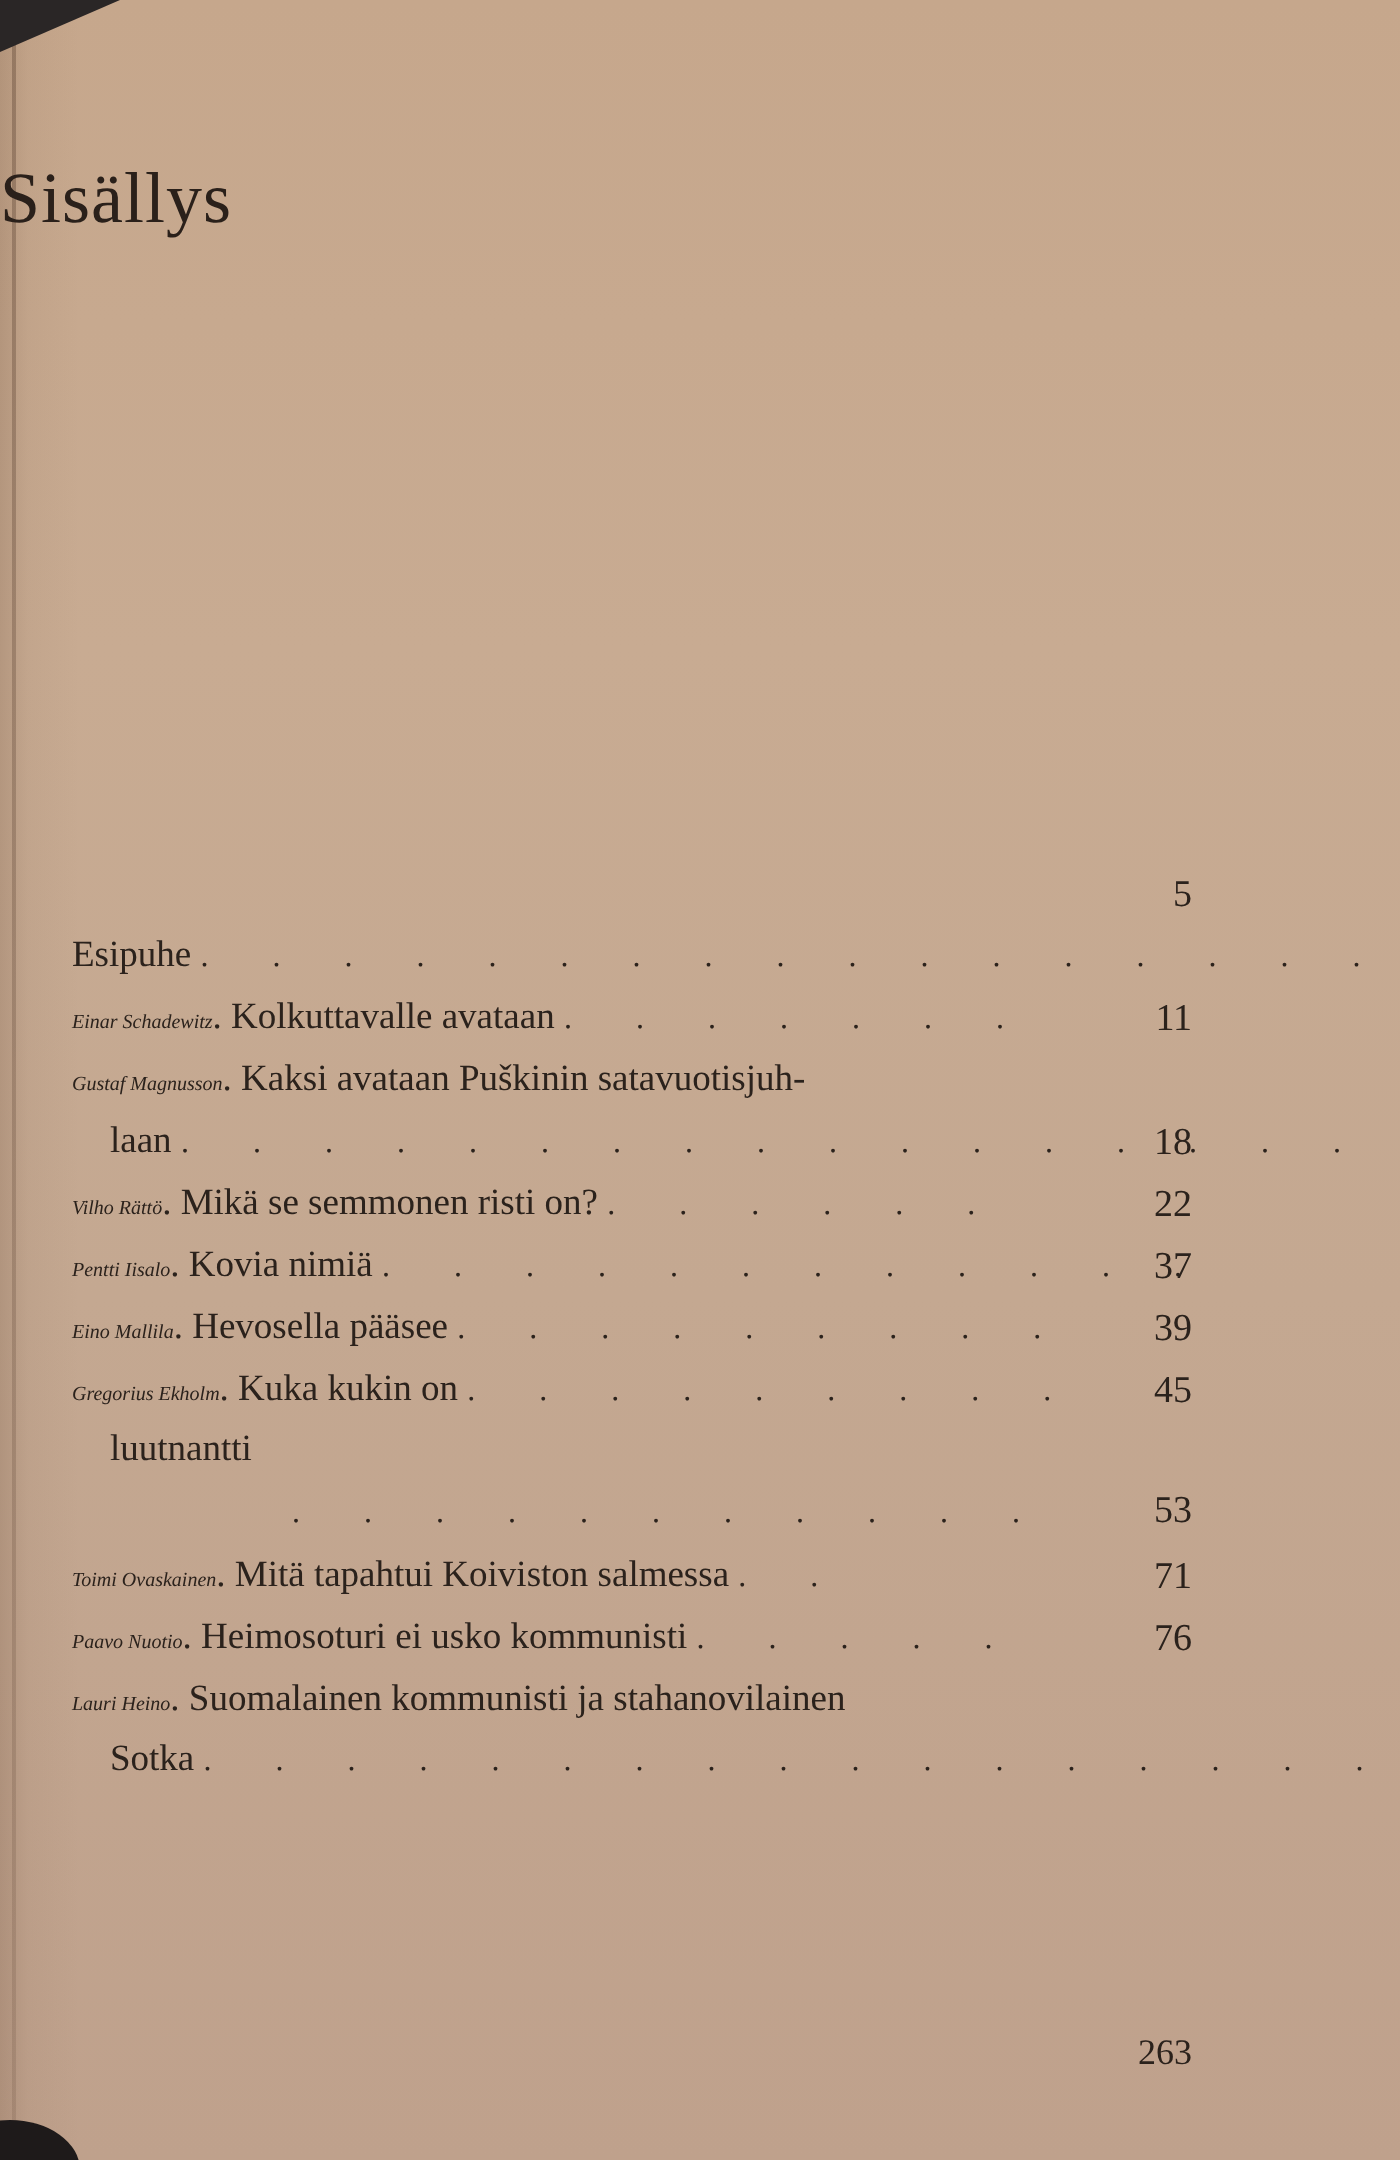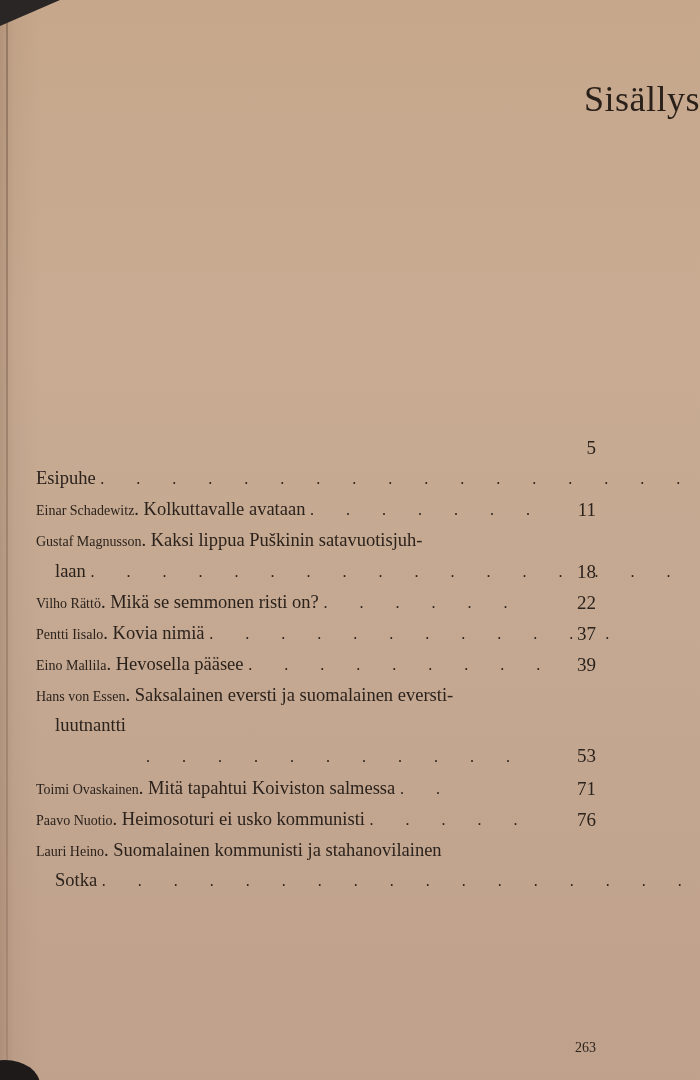--- a/index.html
+++ b/index.html
@@ -43,62 +43,63 @@
       position: absolute;
       left: -30px; bottom: -30px;
       width: 70px; height: 50px;
       background: #1e1a1a;
       border-radius: 50%;
     }
     .title {
       position: absolute;
       left: 0; width: 700px;
       top: 78px;
-      text-align: right;
+      text-align: left;
       font-size: 36px;
       letter-spacing: 0.5px;
       color: #2a201a;
     }
     .toc {
       position: absolute;
       left: 36px;
       top: 432px;
       width: 570px;
     }
     .row {
       position: relative;
       height: 31px;
       font-size: 18.5px;
       line-height: 31px;
       white-space: nowrap;
     }
     .author {
-      font-size: 14px;
+      font-style: italic;
+      font-size: 10px;
     }
     .indent {
       padding-left: 19px;
     }
     .pagenum {
       position: absolute;
       right: 10px;
       top: 0;
       text-align: right;
       width: 40px;
       font-size: 19px;
     }
     .dots {
       display: inline-block;
       letter-spacing: 14px;
       font-size: 16px;
     }
     .folio {
       position: absolute;
       right: 104px;
-      top: 1040px;
-      font-size: 14px;
+      top: 1016px;
+      font-size: 18px;
       color: #2b221c;
     }
   </style>
 </head>
 <body>
 
 <div class="page">
   <div class="page-shade"></div>
   <div class="gutter-line"></div>
   <div class="corner-top"></div>
@@ -118,21 +119,21 @@
 
     <div class="row">
       <span class="author">Einar Schadewitz</span><span>. </span>
       <span>Kolkuttavalle avataan</span>
       <span class="dots"> . . . . . . .</span>
       <span class="pagenum">11</span>
     </div>
 
     <div class="row">
       <span class="author">Gustaf Magnusson</span><span>. </span>
-      <span>Kaksi lippua Puškinin satavuotisjuh-</span>
+      <span>Kaksi avataan Puškinin satavuotisjuh-</span>
     </div>
     <div class="row indent">
       <span>laan</span>
       <span class="dots"> . . . . . . . . . . . . . . . . . . . . . . . .</span>
       <span class="pagenum">18</span>
     </div>
 
     <div class="row">
       <span class="author">Vilho Rättö</span><span>. </span>
       <span>Mikä se semmonen risti on?</span>
@@ -148,25 +149,27 @@
       <span class="pagenum">37</span>
     </div>
 
     <div class="row">
       <span class="author">Eino Mallila</span><span>. </span>
       <span>Hevosella pääsee</span>
       <span class="dots"> . . . . . . . . .</span>
       <span class="pagenum">39</span>
     </div>
 
-
-    <div class="row">
-      <span class="author">Hans von Essen</span><span>. </span>
-      <span>Saksalainen eversti ja suomalainen eversti-</span>
-    </div>
+    <div class="row">
+      <span class="author">Gregorius Ekholm</span><span>. </span>
+      <span>Kuka kukin on</span>
+      <span class="dots"> . . . . . . . . .</span>
+      <span class="pagenum">45</span>
+    </div>
+
     <div class="row indent" style="height:28px;line-height:28px">
       <span>luutnantti</span>
     </div>
     <div class="row" style="height:34px;line-height:34px">
       <span style="padding-left:110px" class="dots">. . . . . . . . . . .</span>
       <span class="pagenum">53</span>
     </div>
 
 
 

